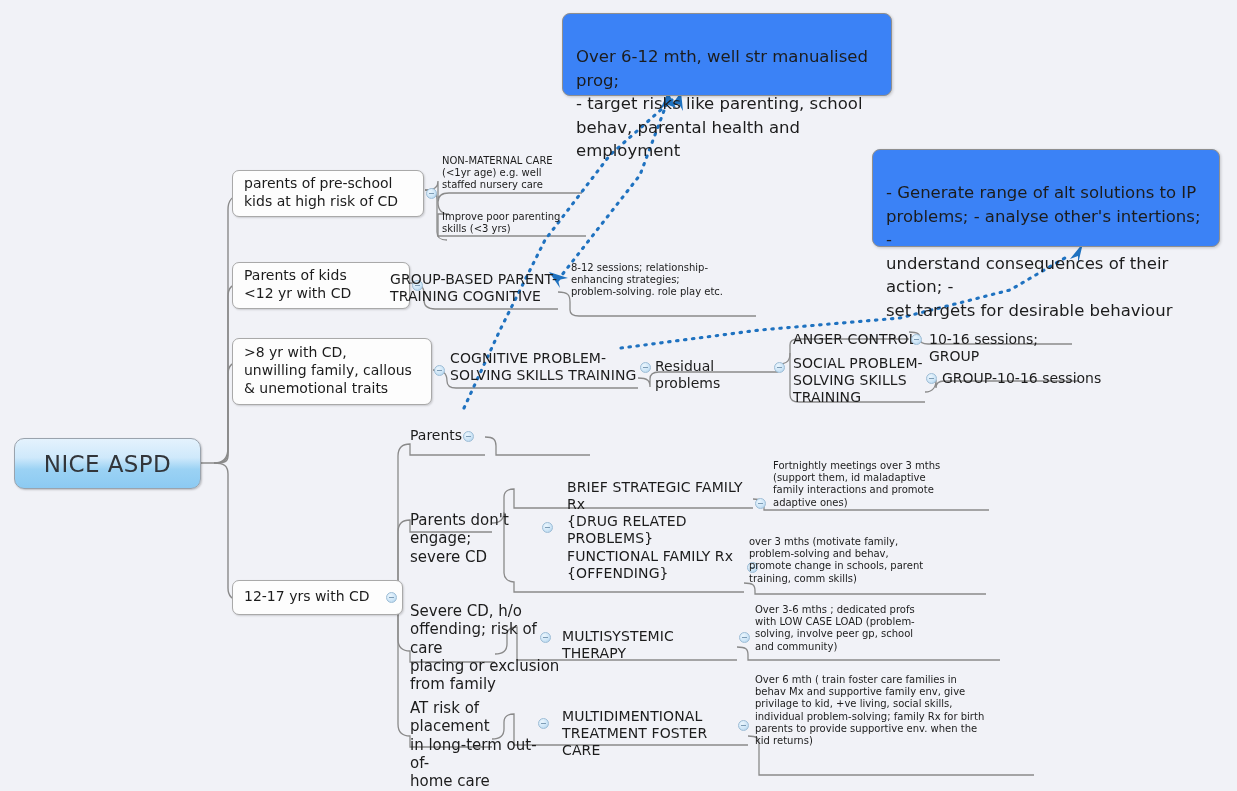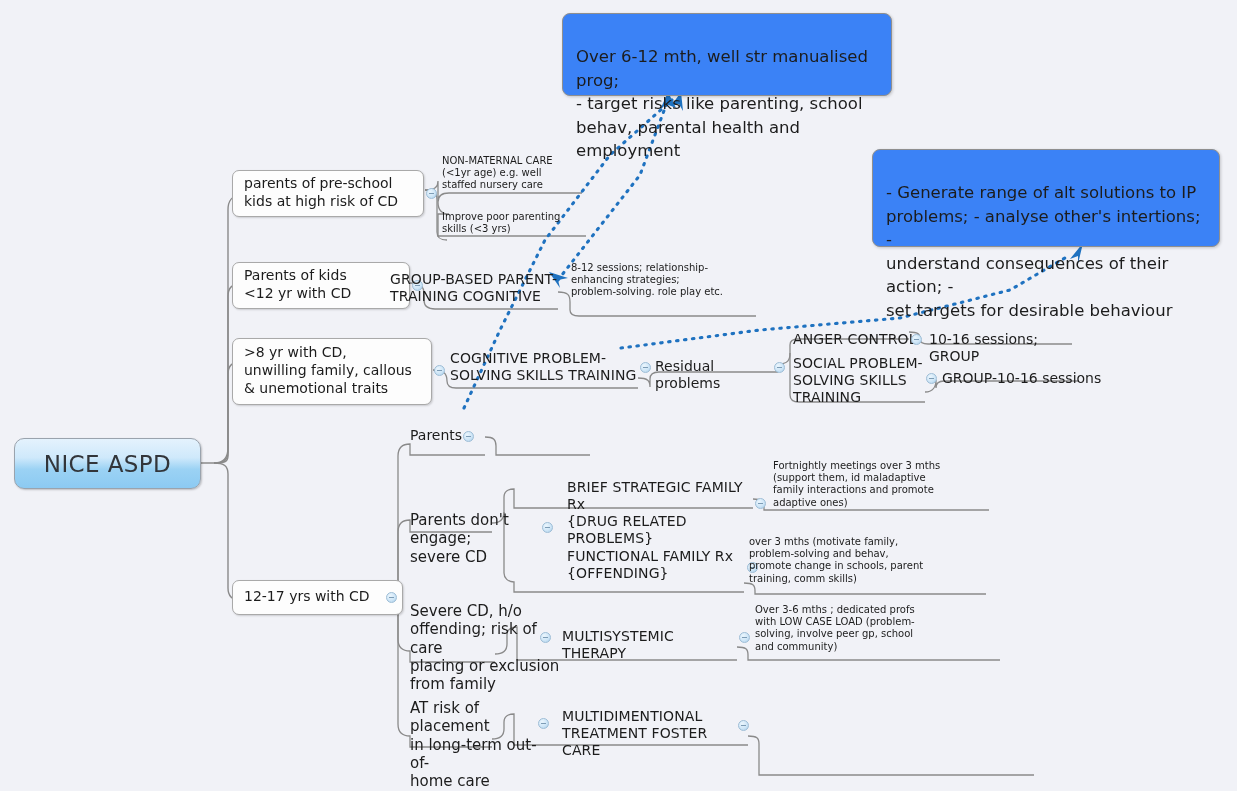--- a/index.html
+++ b/index.html
@@ -323,20 +323,28 @@
 home care</span>
   </div>
   <span class="toggle" style="left:538px; top:718px;"></span>
 
   <div class="node plain cap" style="left:562px; top:708px; width:185px; height:38px; align-items:flex-start;">
     <span>MULTIDIMENTIONAL
 TREATMENT FOSTER CARE</span>
   </div>
   <span class="toggle" style="left:738px; top:720px;"></span>
 
+  <div class="node plain" style="left:755px; top:674px; width:285px; height:100px; align-items:flex-start;">
+    <span>Over 6 mth ( train foster care families in
+behav Mx and supportive family env, give
+privilage to kid, +ve living, social skills,
+individual problem-solving; family Rx for birth
+parents to provide supportive env. when the
+kid returns)</span>
+  </div>
 
   <div class="node callout" style="left:562px; top:13px; width:330px; height:83px;">
     <span>Over 6-12 mth, well str manualised prog;
 - target risks like parenting, school
 behav, parental health and employment</span>
   </div>
 
   <div class="node callout" style="left:872px; top:149px; width:348px; height:98px;">
     <span>- Generate range of alt solutions to IP
 problems; - analyse other's intertions; -

